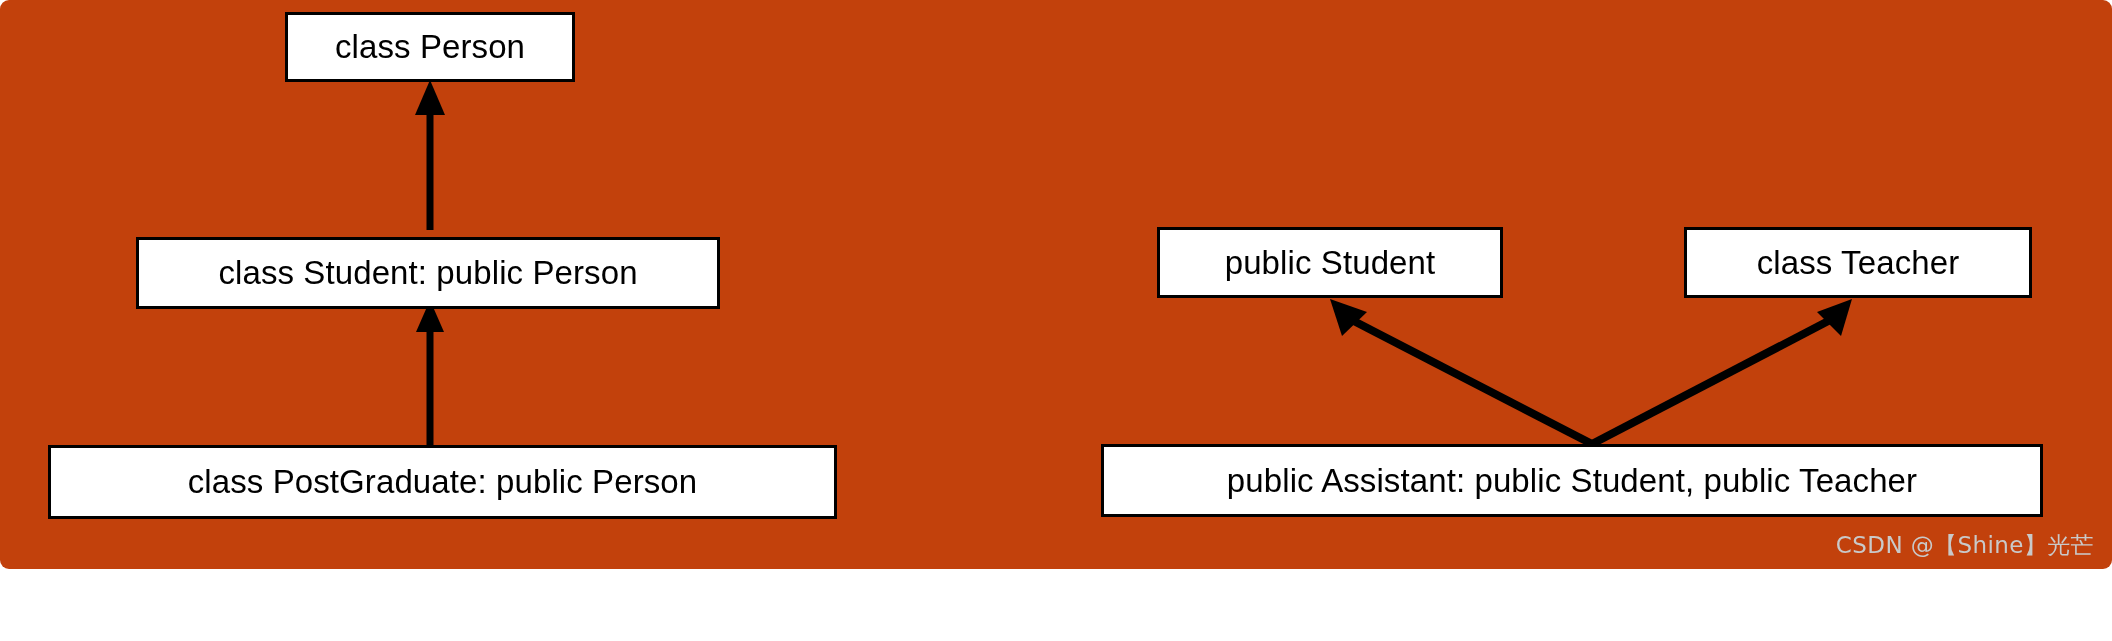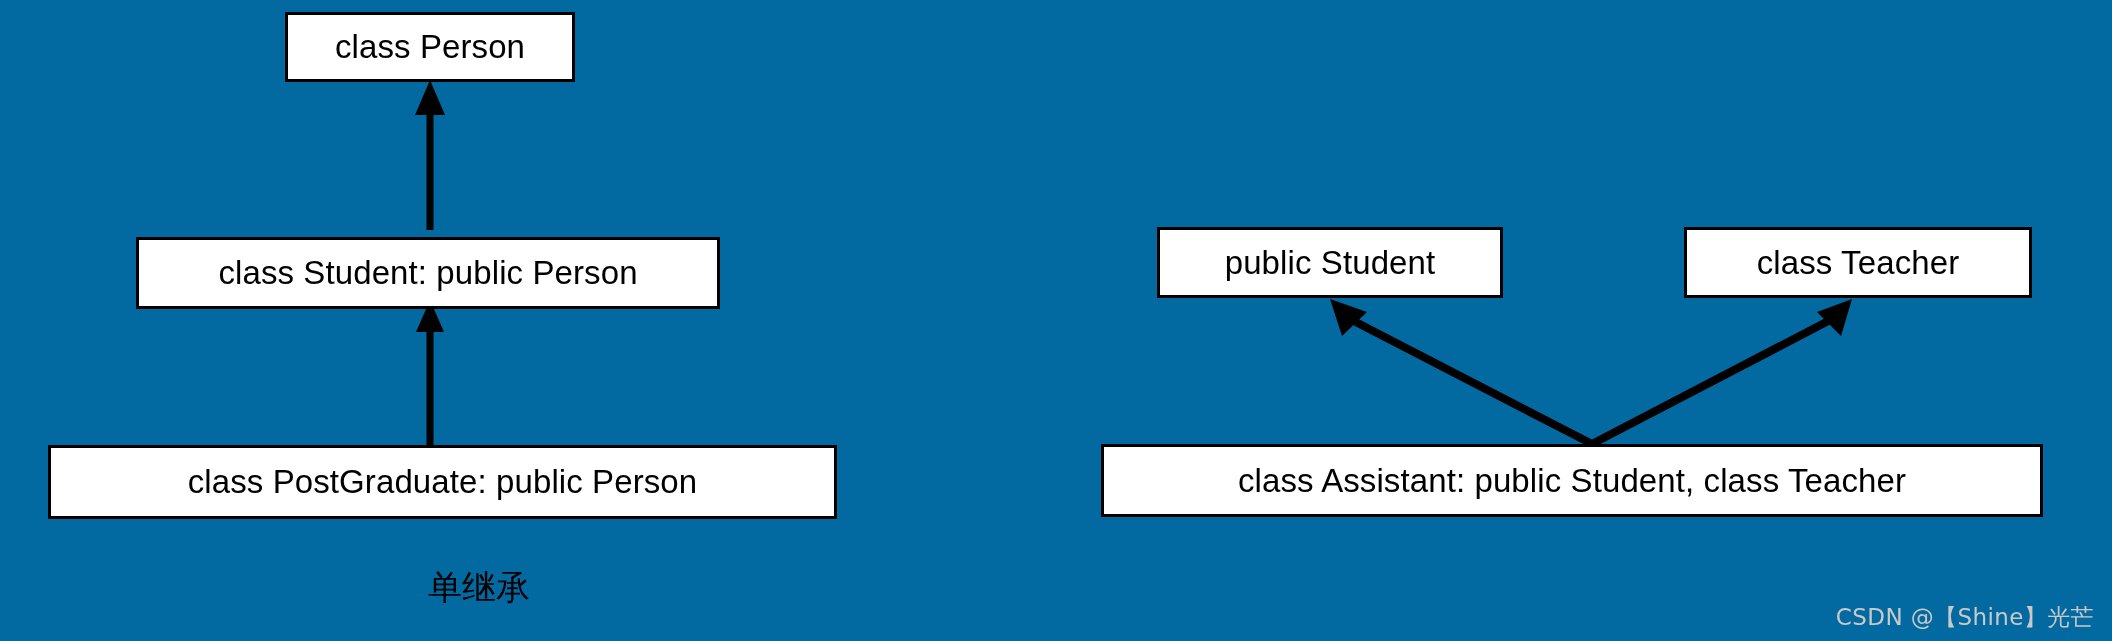--- a/index.html
+++ b/index.html
@@ -4,24 +4,25 @@
 <title>Inheritance Diagram</title>
 <style>
   html, body {
     margin: 0;
     padding: 0;
     background: #ffffff;
   }
   #canvas {
     position: relative;
     width: 2112px;
-    height: 641px;
-    background: #0369a1;
+    height: 569px;
+    background: #c2410c;
     overflow: hidden;
     font-family: "Liberation Sans", "DejaVu Sans", sans-serif;
+    border-radius: 9px;
   }
   .class-box {
     position: absolute;
     box-sizing: border-box;
     border: 3px solid #000000;
     background: #ffffff;
     display: flex;
     align-items: center;
     justify-content: center;
     color: #000000;
@@ -107,18 +108,18 @@
   <div class="class-box" id="box-student-1">class Student: public Person</div>
 
   <div class="class-box" id="box-postgrad">class PostGraduate: public Person</div>
 
   <div class="caption" id="caption-single">单继承</div>
 
   <div class="class-box" id="box-student-2">public Student</div>
 
   <div class="class-box" id="box-teacher">class Teacher</div>
 
-  <div class="class-box" id="box-assistant">class Assistant: public Student, class Teacher</div>
+  <div class="class-box" id="box-assistant">public Assistant: public Student, public Teacher</div>
 
 
   <div id="watermark">CSDN @【Shine】光芒</div>
 
 </div>
 
 </body></html>

